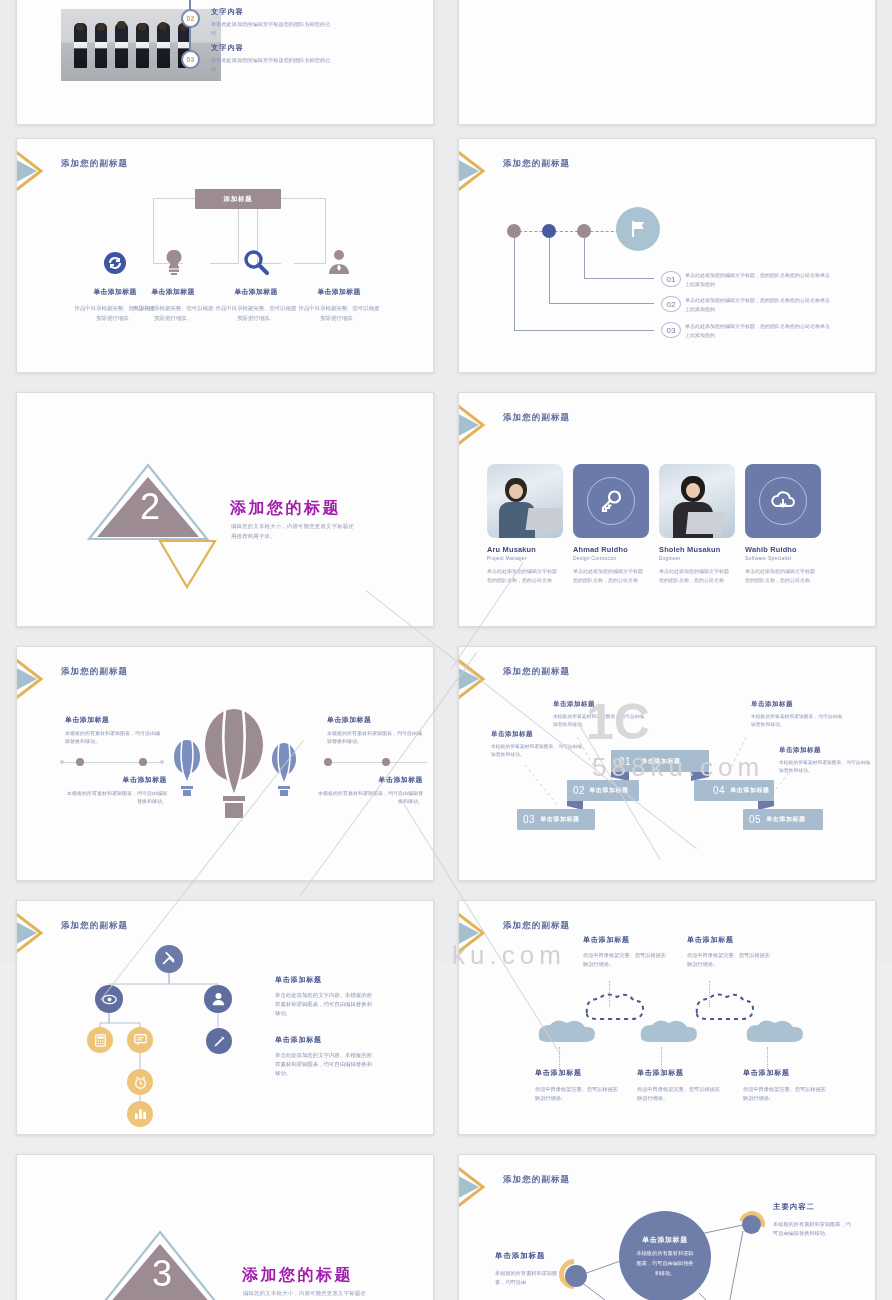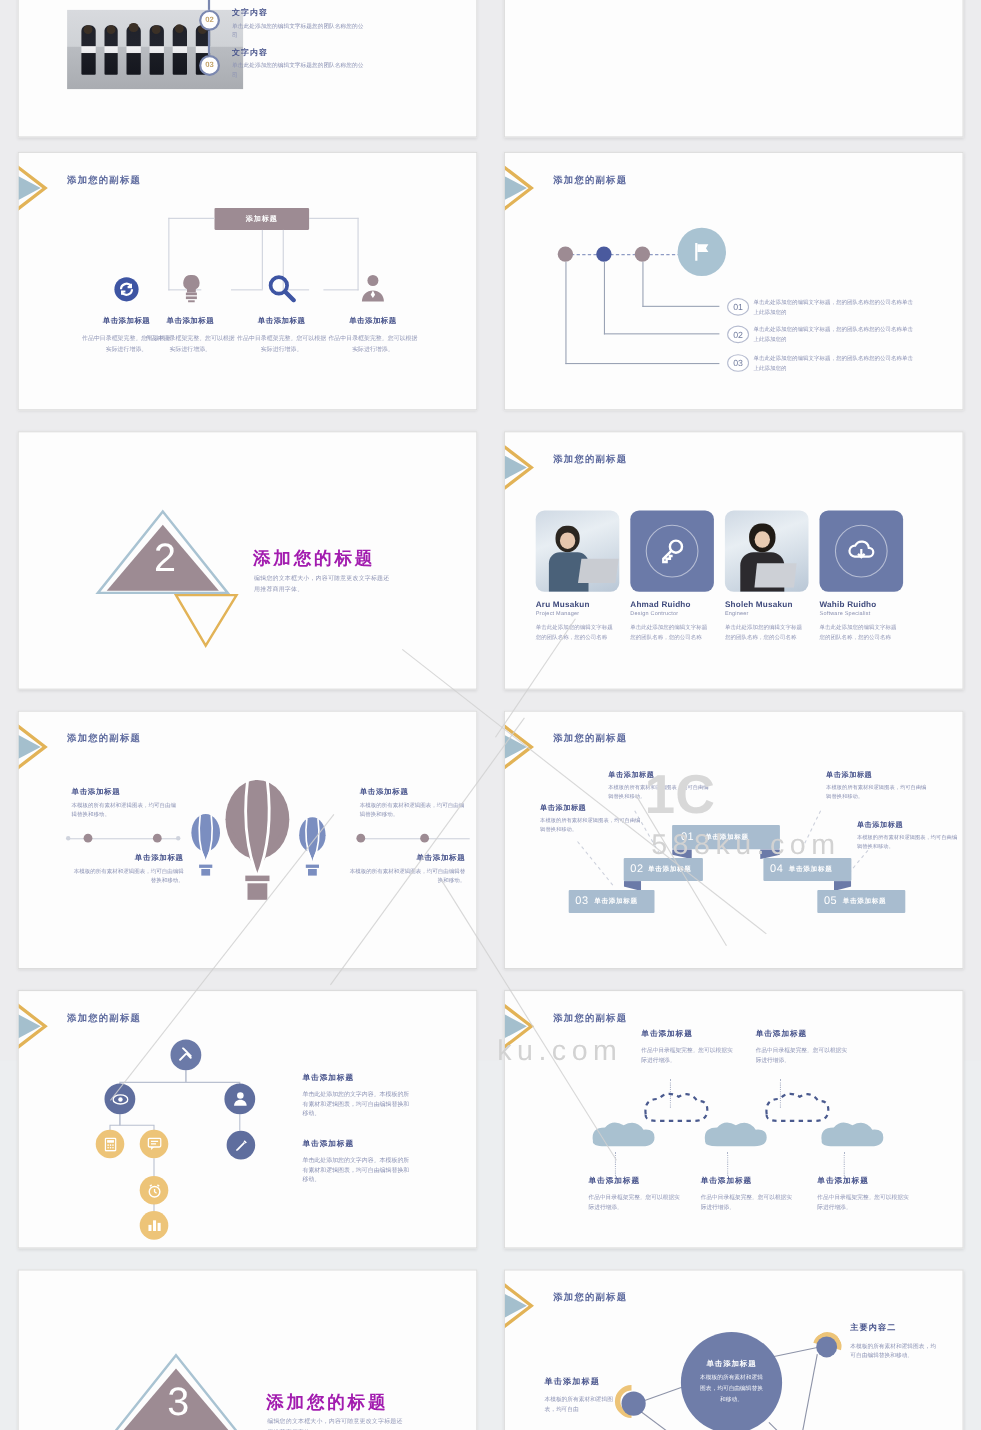--- a/index.html
+++ b/index.html
@@ -476,21 +476,21 @@
           <span class="rn">02</span>
           <span class="rt">单击添加标题</span>
         </div>
         <div class="fold" style="left:108px;top:154px;width:16px;height:9px;clip-path:polygon(0 0,100% 0,100% 100%,0 55%);"></div>
 
         <div class="ribbon" style="left:58px;top:162px;width:78px;height:21px;padding-left:6px;gap:5px;">
           <span class="rn">03</span>
           <span class="rt">单击添加标题</span>
         </div>
 
-        <div class="ribbon" style="left:235px;top:133px;width:80px;height:21px;padding-left:6px;gap:5px;">
+        <div class="ribbon" style="left:235px;top:133px;width:80px;height:21px;padding-left:19px;gap:5px;">
           <span class="rn">04</span>
           <span class="rt">单击添加标题</span>
         </div>
         <div class="fold" style="left:299px;top:154px;width:16px;height:9px;clip-path:polygon(0 0,100% 0,100% 55%,0 100%);"></div>
 
         <div class="ribbon" style="left:284px;top:162px;width:80px;height:21px;padding-left:6px;gap:5px;">
           <span class="rn">05</span>
           <span class="rt">单击添加标题</span>
         </div>
 

